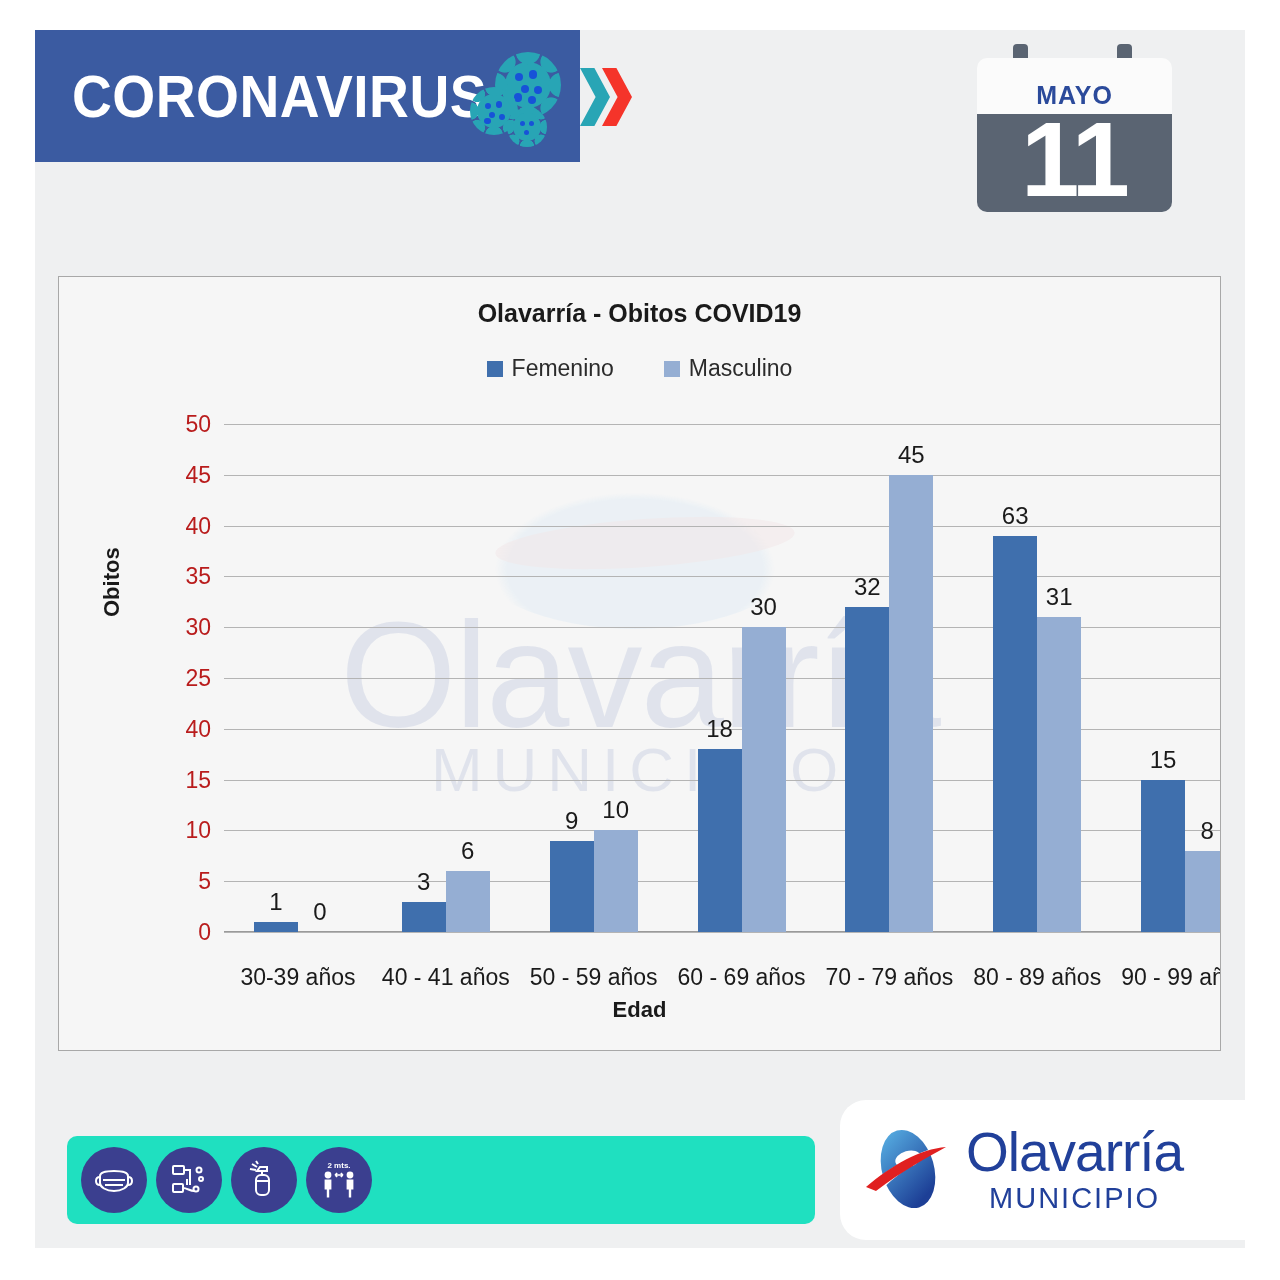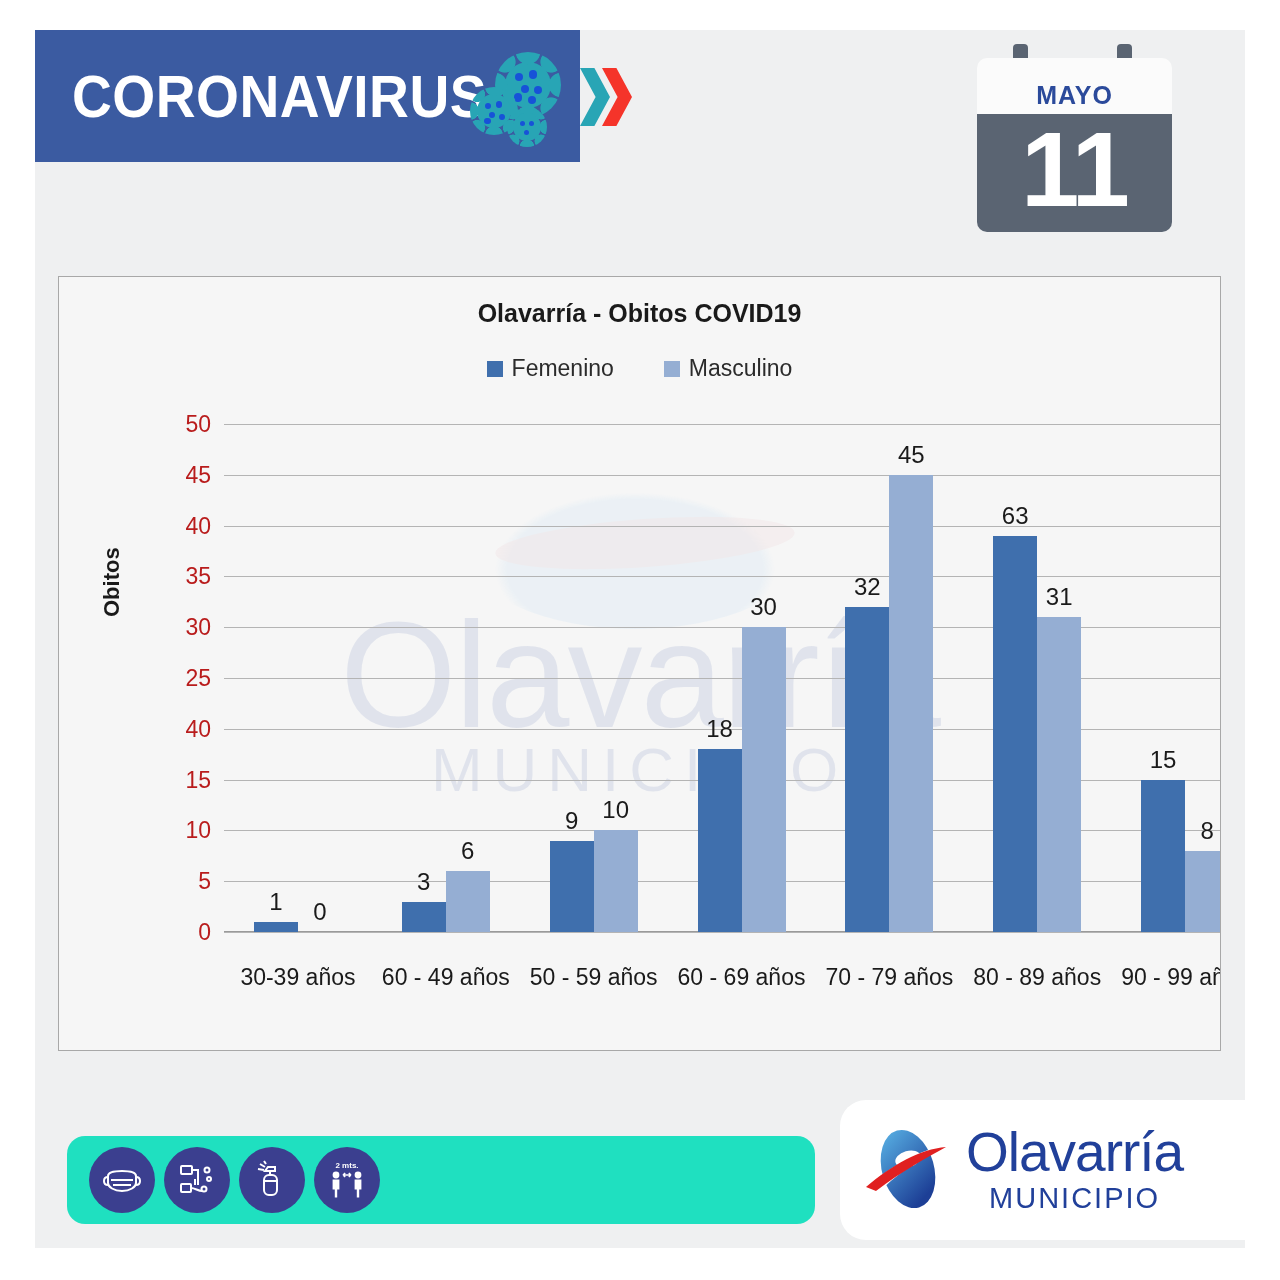--- a/index.html
+++ b/index.html
@@ -162,21 +162,21 @@
     color: #2b4a9b;
     font-weight: 700;
     font-size: 25px;
     letter-spacing: 1px;
   }
   .cal-body {
     position: absolute;
     top: 70px;
     left: 0;
     width: 195px;
-    height: 118px;
+    height: 98px;
     background: #5a6472;
     border-radius: 0 0 10px 10px;
     z-index: 2;
     display: flex;
     align-items: center;
     justify-content: center;
   }
   .cal-day {
     color: #ffffff;
     font-size: 105px;
@@ -377,24 +377,24 @@
     background: #ffffff;
     border-radius: 26px 0 0 26px;
   }
   .teal-bar {
     position: absolute;
     left: 67px;
     top: 1136px;
     width: 748px;
     height: 88px;
     background: #1fe0c0;
-    border-radius: 18px;
+    border-radius: 10px;
     display: flex;
     align-items: center;
-    padding-left: 22px;
+    padding-left: 14px;
     gap: 9px;
   }
   .prev-icon {
     width: 66px;
     height: 66px;
     border-radius: 50%;
     background: #3b3f8f;
     display: flex;
     align-items: center;
     justify-content: center;
@@ -597,28 +597,29 @@
           </div>
           <div class="bar-wrap">
             <div class="bar mas" style="height: 81.28px; background: rgb(149, 174, 211);"></div>
             <div class="bar-value" style="bottom: 87.28px;">8</div>
           </div>
         </div>
       </div>
 
     <div class="xtick-row" id="xticks">
         <div class="xtick">30-39 años</div>
-        <div class="xtick">60 - 49 años</div>
+        <div class="xtick">40 - 41 años</div>
         <div class="xtick">50 - 59 años</div>
         <div class="xtick">60 - 69 años</div>
         <div class="xtick">70 - 79 años</div>
         <div class="xtick">80 - 89 años</div>
         <div class="xtick">90 - 99 años</div>
       </div>
 
+    <div class="xlabel">Edad</div>
   </div>
 
   <div class="footer-white-panel"></div>
 
   <div class="teal-bar">
     <div class="prev-icon">
       <svg width="42" height="42" viewBox="0 0 42 42" fill="none" stroke="#ffffff" stroke-width="2">
         <path d="M7 17c0-3 3-5 14-5s14 2 14 5v7c0 4-6 8-14 8S7 28 7 24z"></path>
         <path d="M7 18c-3 0-4 2-4 4s1 4 4 4"></path>
         <path d="M35 18c3 0 4 2 4 4s-1 4-4 4"></path>

